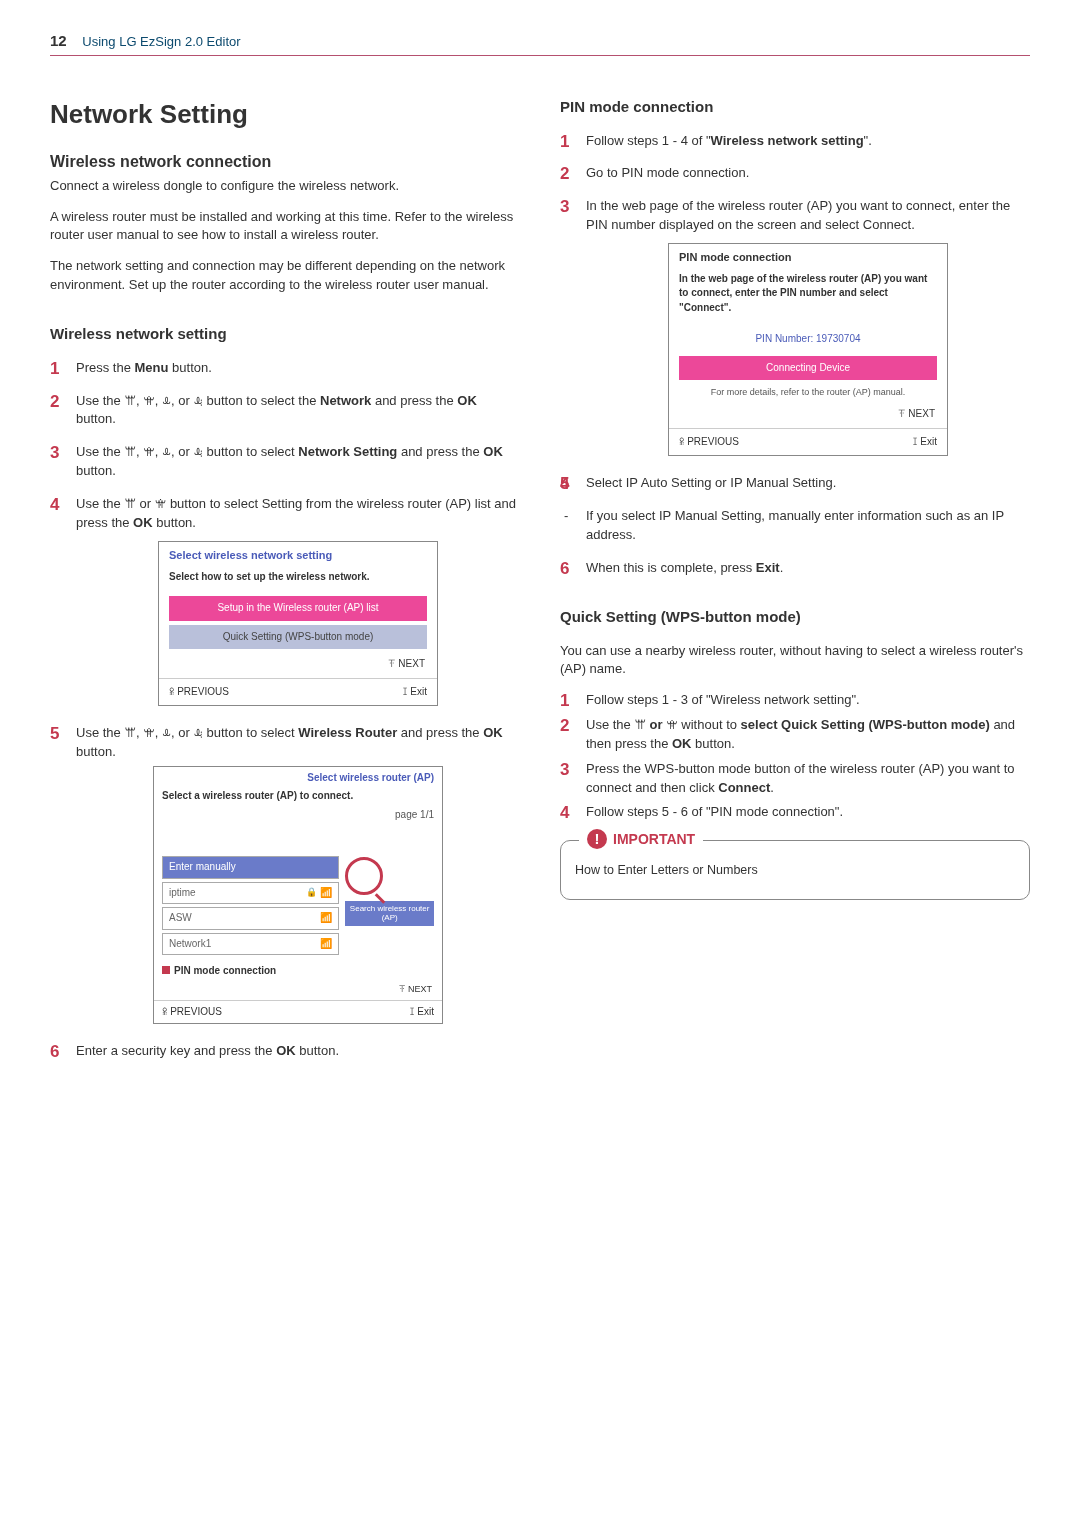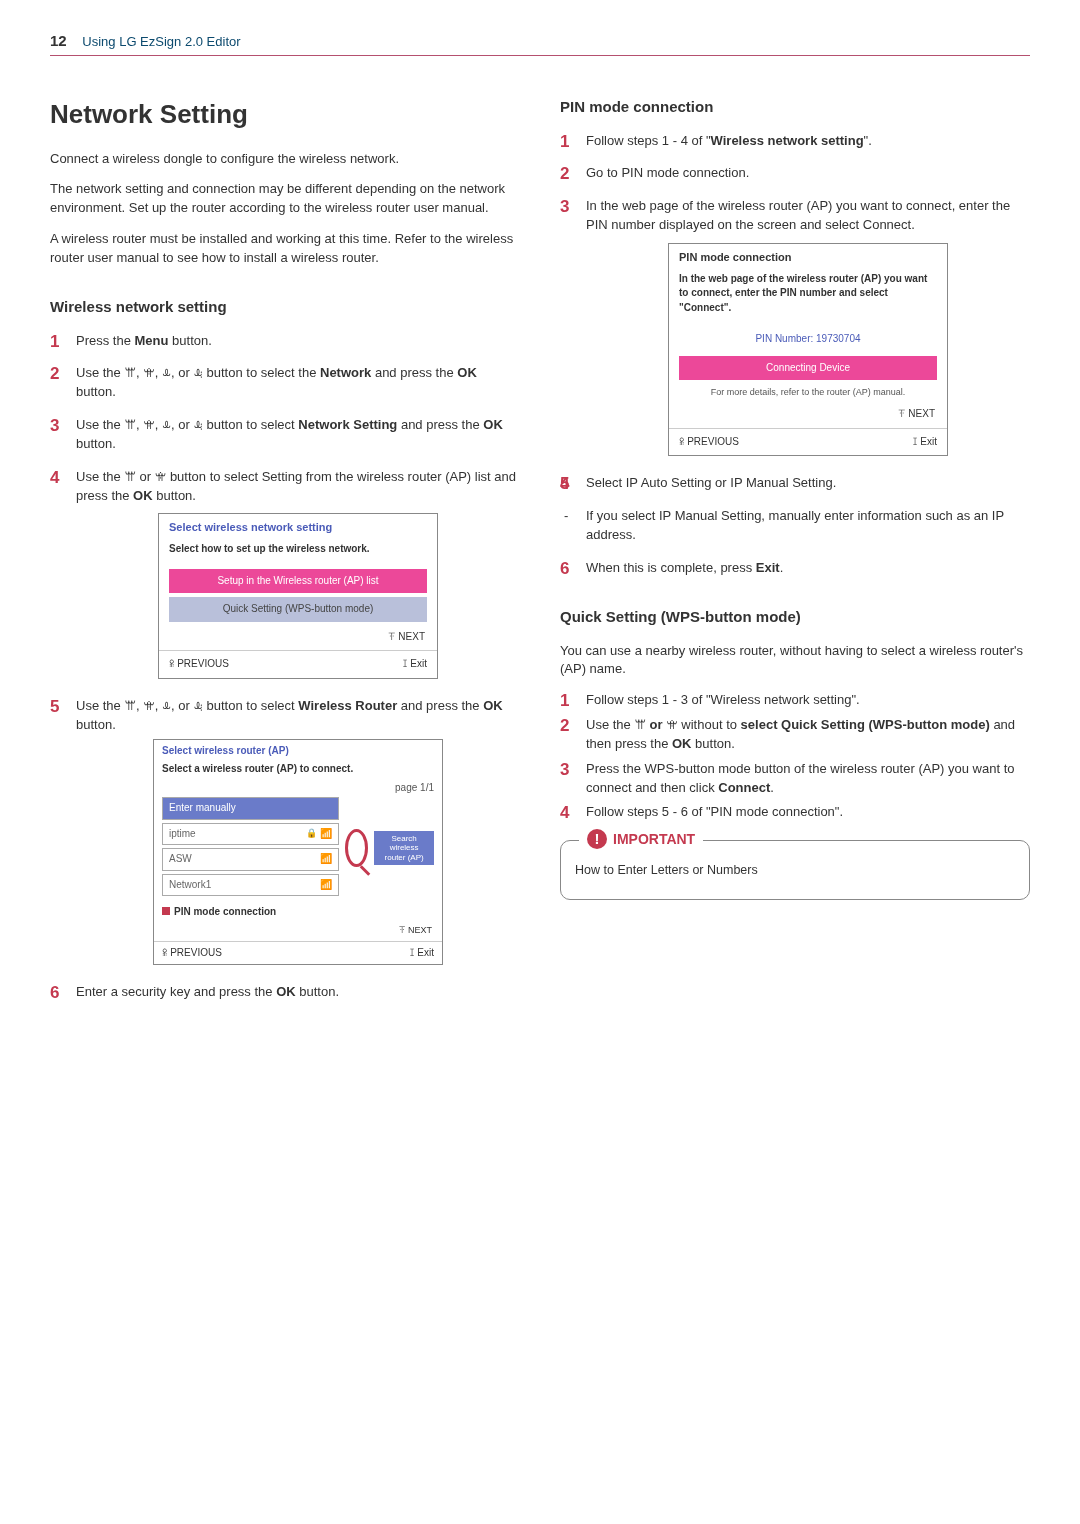--- a/index.html
+++ b/index.html
@@ -45,32 +45,32 @@
     border-top: 1px solid #ccc; font-size: 10px;
   }
   .dialog-next { text-align: right; padding: 4px 12px 6px; font-size: 10px; }
   .dialog-note { font-size: 9px; color: #555; padding: 2px 10px 4px; text-align: center; }
   .dialog2 {
     border: 1px solid #888;
     width: 290px;
     margin: 4px auto 18px;
     font-size: 10px;
   }
-  .d2-title { color: #4a5bb8; font-weight: bold; padding: 4px 8px 2px; }
+  .d2-title { color: #4a5bb8; font-weight: bold; padding: 4px 8px 2px; text-align: right; }
   .d2-sub { padding: 2px 8px 4px; font-weight: bold; }
   .d2-page { text-align: right; padding: 0 8px 2px; color: #555; }
   .d2-body { display: flex; padding: 0 8px 4px; gap: 6px; }
   .d2-list { flex: 2; }
   .d2-list-row {
     border: 1px solid #aaa; padding: 3px 6px; margin-bottom: 3px;
     display: flex; justify-content: space-between; align-items: center;
     font-size: 10px; color: #666;
   }
-  .d2-list-row.hi { background: #6a7bc9; color: #fff; }
-  .d2-side { flex: 1; display: flex; flex-direction: row; gap: 6px; align-items: center; justify-content: center; }
+  .d2-list-row.hi { background: #6a7bc9; color: #fff; margin-top: 32px; }
+  .d2-side { flex: 1; display: flex; flex-direction: column; gap: 6px; align-items: flex-start; justify-content: center; }
   .mag {
     width: 38px; height: 38px; border: 3px solid #c4394f; border-radius: 50%;
     position: relative;
   }
   .mag::after {
     content: ""; position: absolute; bottom: -8px; right: -6px;
     width: 12px; height: 3px; background: #c4394f; transform: rotate(45deg);
   }
   .search-btn {
     background: #6a7bc9; color: #fff; font-size: 8px; padding: 3px 4px;
@@ -110,23 +110,24 @@
 <div class="header-line">
   <span class="page-num">12</span>
   <span class="header-title">Using LG EzSign 2.0 Editor</span>
 </div>
 
 <div class="columns">
 
   <div class="col">
     <h1>Network Setting</h1>
 
+    <h2>Wireless network connection</h2>
     <p>Connect a wireless dongle to configure the wireless network.</p>
+    <p>A wireless router must be installed and working at this time. Refer to the wireless router user manual to see how to install a wireless router.</p>
     <p>The network setting and connection may be different depending on the network environment. Set up the router according to the wireless router user manual.</p>
-    <p>A wireless router must be installed and working at this time. Refer to the wireless router user manual to see how to install a wireless router.</p>
 
     <h3>Wireless network setting</h3>
 
     <ol>
       <li><span class="num">1</span>
         <span>Press the </span><b>Menu</b><span> button.</span>
       </li>
       <li><span class="num">2</span>
         <span>Use the </span><span class="arrow">ꕌ</span><span>, </span><span class="arrow">ꕍ</span><span>, </span><span class="arrow">ꕊ</span><span>, or </span><span class="arrow">ꕋ</span><span> button to select the </span><b>Network</b><span> and press the </span><b>OK</b><span> button.</span>
       </li>

